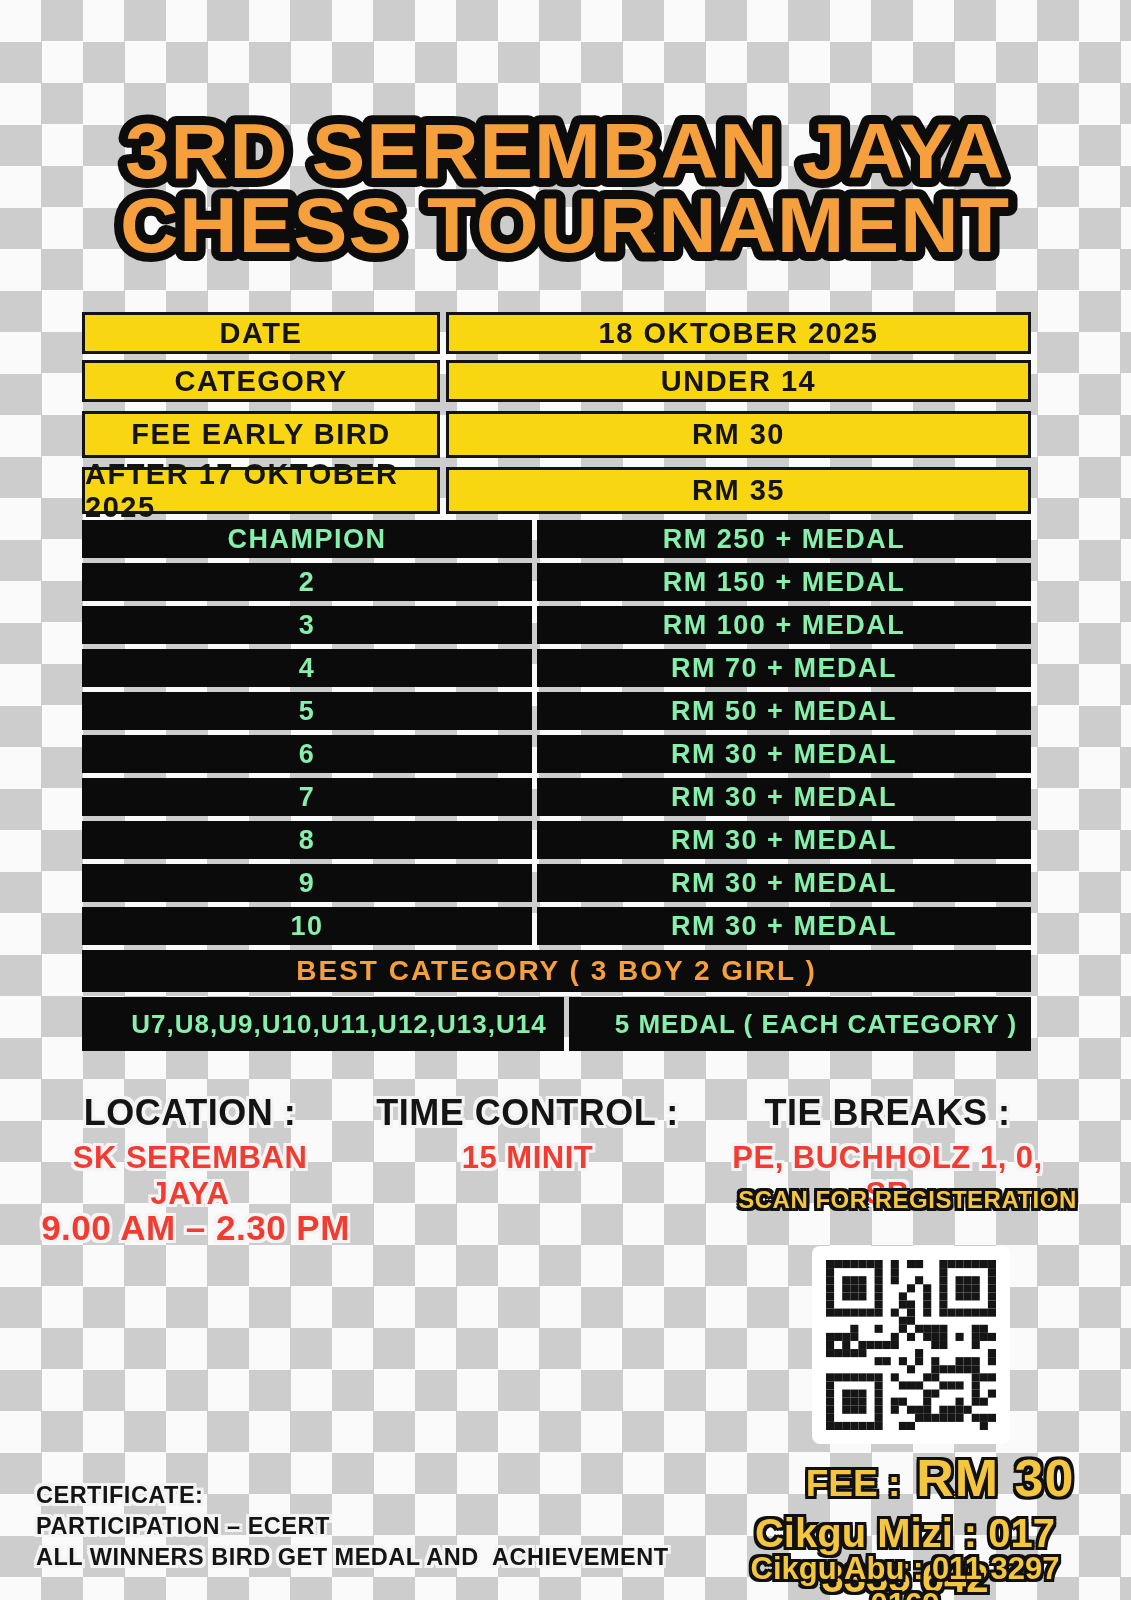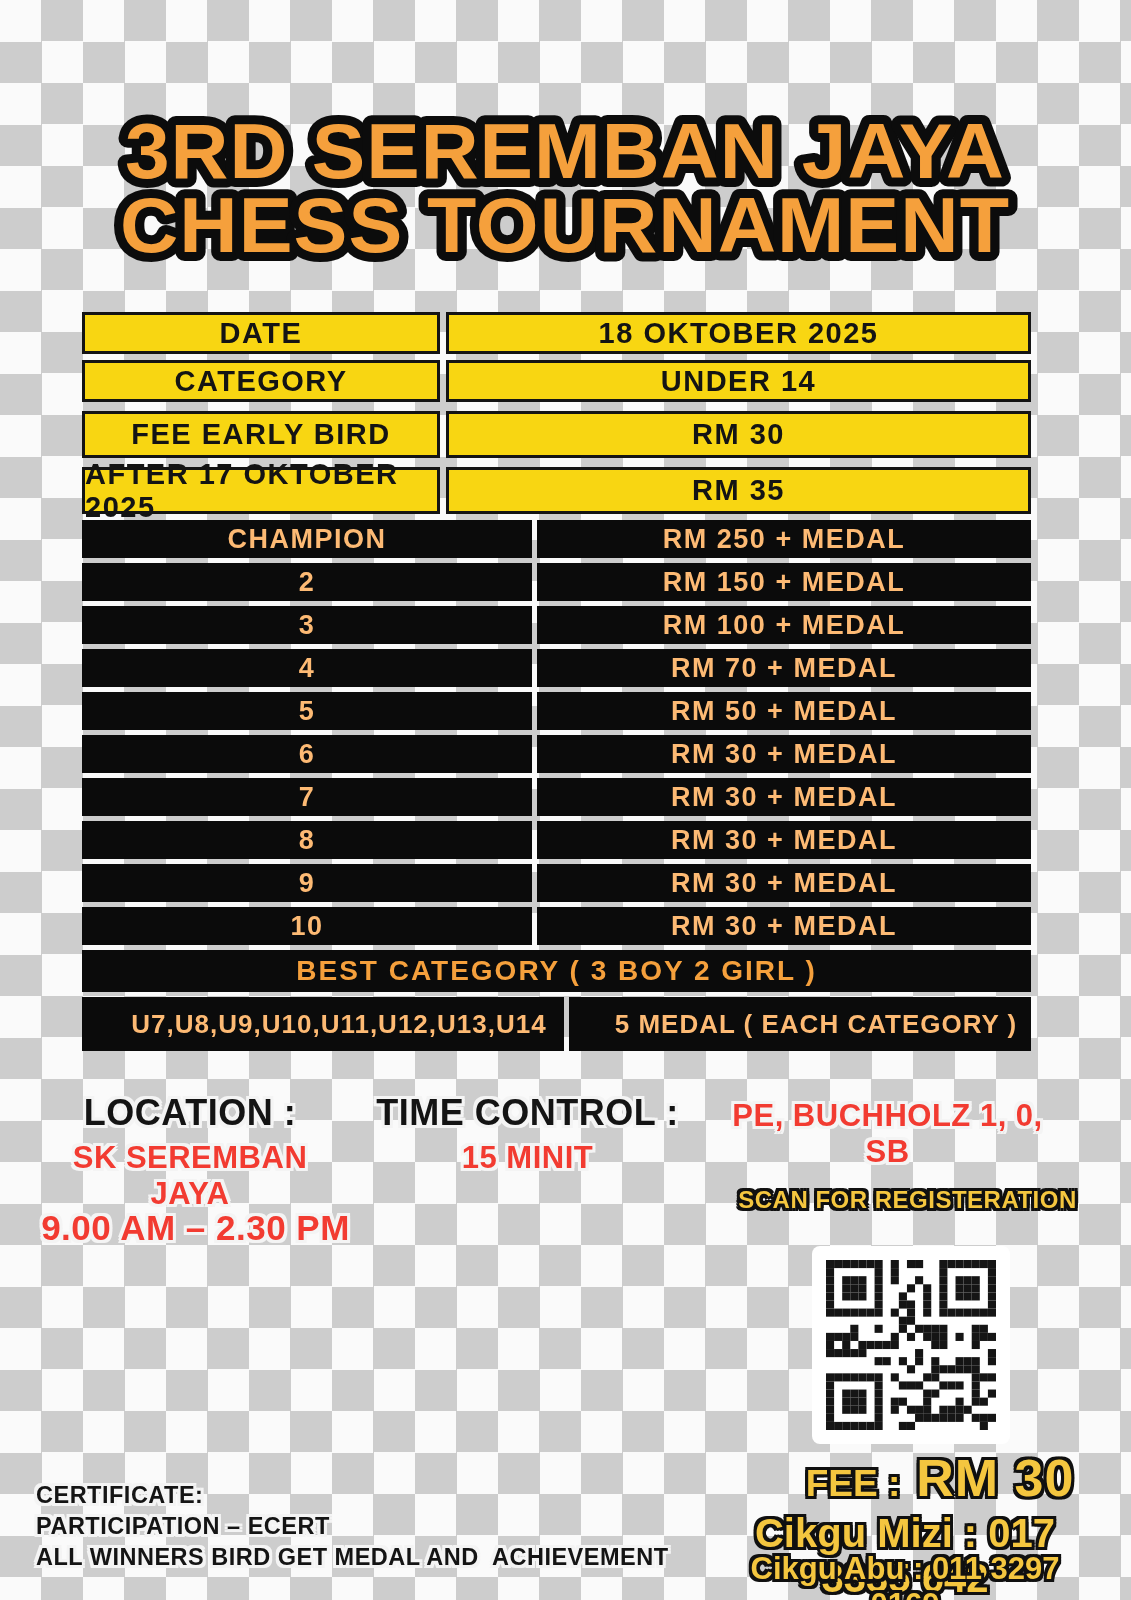--- a/index.html
+++ b/index.html
@@ -31,21 +31,21 @@
     background:#F8D612;border:3px solid #141414;box-sizing:border-box;
     display:flex;align-items:center;justify-content:center;
     font-weight:700;font-size:29px;color:#141414;letter-spacing:1.5px;
   }
   .ycell.left{width:358px;flex:none;}
   .ycell.right{flex:1;}
   
   .prize-table{position:absolute;left:82px;top:520px;width:949px;}
   .brow{display:flex;gap:5px;height:38px;margin-bottom:5px;}
   .bcell{
-    background:#0b0b0b;color:#fdba74;
+    background:#0b0b0b;color:#86efac;
     display:flex;align-items:center;justify-content:center;
     font-weight:700;font-size:27px;letter-spacing:1.5px;
   }
   .bcell.left{width:450px;flex:none;}
   .bcell.right{flex:1;}
   .banner-row{height:42px;margin-bottom:5px;background:#0b0b0b;
     display:flex;align-items:center;justify-content:center;}
   .banner-row span{color:#F5A03C;font-weight:700;font-size:28px;letter-spacing:2px;}
   .age-row{display:flex;gap:5px;height:54px;}
   .age-row .bcell{font-size:26px;letter-spacing:1px;padding-left:32px;}
@@ -169,20 +169,21 @@
 
   <div class="detail-block loc-block">
     <div class="detail-label halo-white">LOCATION :</div>
     <div class="detail-value red-val">SK SEREMBAN JAYA</div>
   </div>
   <div class="detail-block time-block">
     <div class="detail-label halo-white">TIME CONTROL :</div>
     <div class="detail-value red-val">15 MINIT</div>
   </div>
   <div class="detail-block tie-block">
+    <div class="detail-label halo-white">TIE BREAKS :</div>
     <div class="detail-value red-val">PE, BUCHHOLZ 1, 0, SB</div>
   </div>
   <div class="detail-block start-block">
     <div class="detail-value red-val">9.00 AM – 2.30 PM</div>
   </div>
 
   <div class="scan-label gold">SCAN FOR REGISTERATION</div>
   <div class="qr-box">
     <svg id="qr-svg" width="170" height="170" viewBox="0 0 168 168">
         <rect x="0" y="0" width="8" height="8" fill="#151515"></rect>

